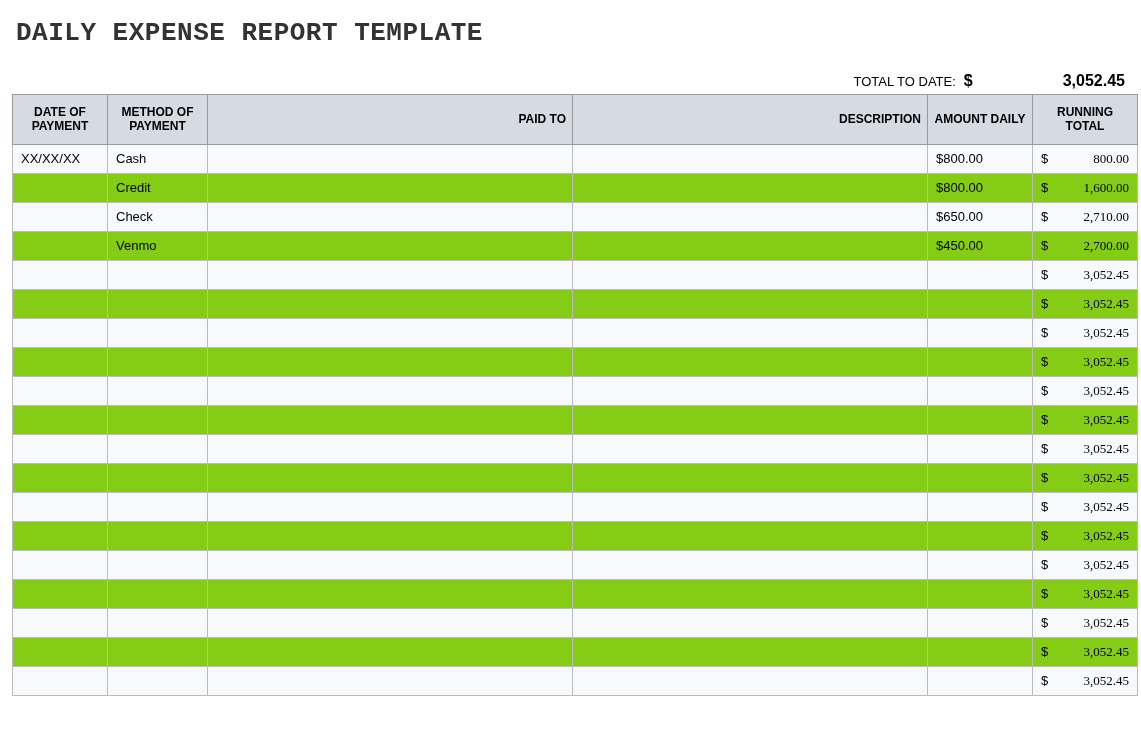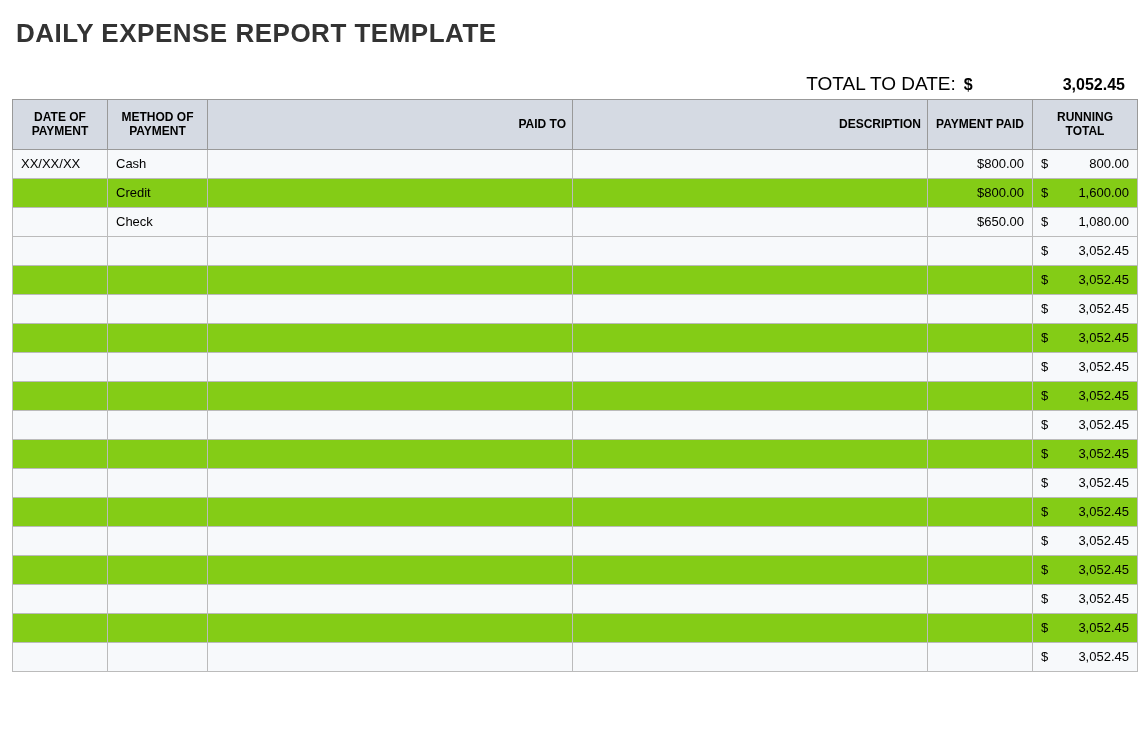--- a/index.html
+++ b/index.html
@@ -4,37 +4,37 @@
 <style>
   * { box-sizing: border-box; }
   body {
     margin: 0;
     padding: 12px;
     font-family: Arial, Helvetica, sans-serif;
     background: #fff;
     color: #000;
   }
   .title {
-    font-family: Liberation Sans, sans-serif;
+    font-family: Liberation Mono, monospace;
     font-stretch: condensed;
     font-size: 26px;
     font-weight: 700;
     letter-spacing: 0.5px;
     color: #333;
     margin: 6px 0 24px 4px;
   }
   .totals {
     display: flex;
     justify-content: flex-end;
     align-items: baseline;
     font-family: Arial, sans-serif;
     margin: 0 4px 4px 0;
   }
   .totals .label {
-    font-size: 19px;
+    font-size: 13px;
     font-weight: 400;
     margin-right: 8px;
   }
   .totals .dollar {
     font-size: 16px;
     font-weight: 700;
     margin-right: 90px;
   }
   .totals .value {
     font-size: 16px;
@@ -66,30 +66,30 @@
   tbody td {
     border: 1px solid #bbb;
     padding: 0 8px;
     height: 29px;
     font-size: 13px;
     vertical-align: middle;
     white-space: nowrap;
   }
   td.center { text-align: left; }
   td.left { text-align: left; }
-  td.right { text-align: right; }
+  td.right { }
   td.zebra-light { background: #f7f9fb; }
   td.zebra-white { background: #84cc16; }
   .run-cell {
     display: flex;
     justify-content: space-between;
     align-items: center;
   }
   .run-cell .ds { flex: 0 0 auto; }
-  .run-cell .rv { flex: 0 0 auto; text-align: right; }
+  .run-cell .rv { flex: 0 0 auto; text-align: right; font-family: Liberation Serif, serif; }
 </style>
 </head>
 <body>
 
 <div class="title">DAILY EXPENSE REPORT TEMPLATE</div>
 
 <div class="totals">
   <span class="label">TOTAL TO DATE:</span>
   <span class="dollar">$</span>
   <span class="value">3,052.45</span>
@@ -103,21 +103,21 @@
       <col class="c-desc">
       <col class="c-amount">
       <col class="c-run">
   </colgroup>
   <thead>
     <tr>
       <th>DATE OF PAYMENT</th>
       <th>METHOD OF PAYMENT</th>
       <th class="left">PAID TO</th>
       <th class="left">DESCRIPTION</th>
-      <th>PAYMENT PAID</th>
+      <th>AMOUNT DAILY</th>
       <th>RUNNING TOTAL</th>
     </tr>
   </thead>
   <tbody id="tbody">
       <tr>
         <td class="center zebra-light">XX/XX/XX</td>
         <td class="left zebra-light">Cash</td>
         <td class="left zebra-light"></td>
         <td class="left zebra-light"></td>
         <td class="right zebra-light">$800.00</td>
@@ -143,21 +143,34 @@
       </tr>
       <tr>
         <td class="center zebra-light"></td>
         <td class="left zebra-light">Check</td>
         <td class="left zebra-light"></td>
         <td class="left zebra-light"></td>
         <td class="right zebra-light">$650.00</td>
         <td class="zebra-light">
           <div class="run-cell">
             <span class="ds">$</span>
-            <span class="rv">1,080.00</span>
+            <span class="rv">2,710.00</span>
+          </div>
+        </td>
+      </tr>
+      <tr>
+        <td class="center zebra-white"></td>
+        <td class="left zebra-white">Venmo</td>
+        <td class="left zebra-white"></td>
+        <td class="left zebra-white"></td>
+        <td class="right zebra-white">$450.00</td>
+        <td class="zebra-white">
+          <div class="run-cell">
+            <span class="ds">$</span>
+            <span class="rv">2,700.00</span>
           </div>
         </td>
       </tr>
       <tr>
         <td class="center zebra-light"></td>
         <td class="left zebra-light"></td>
         <td class="left zebra-light"></td>
         <td class="left zebra-light"></td>
         <td class="right zebra-light"></td>
         <td class="zebra-light">

